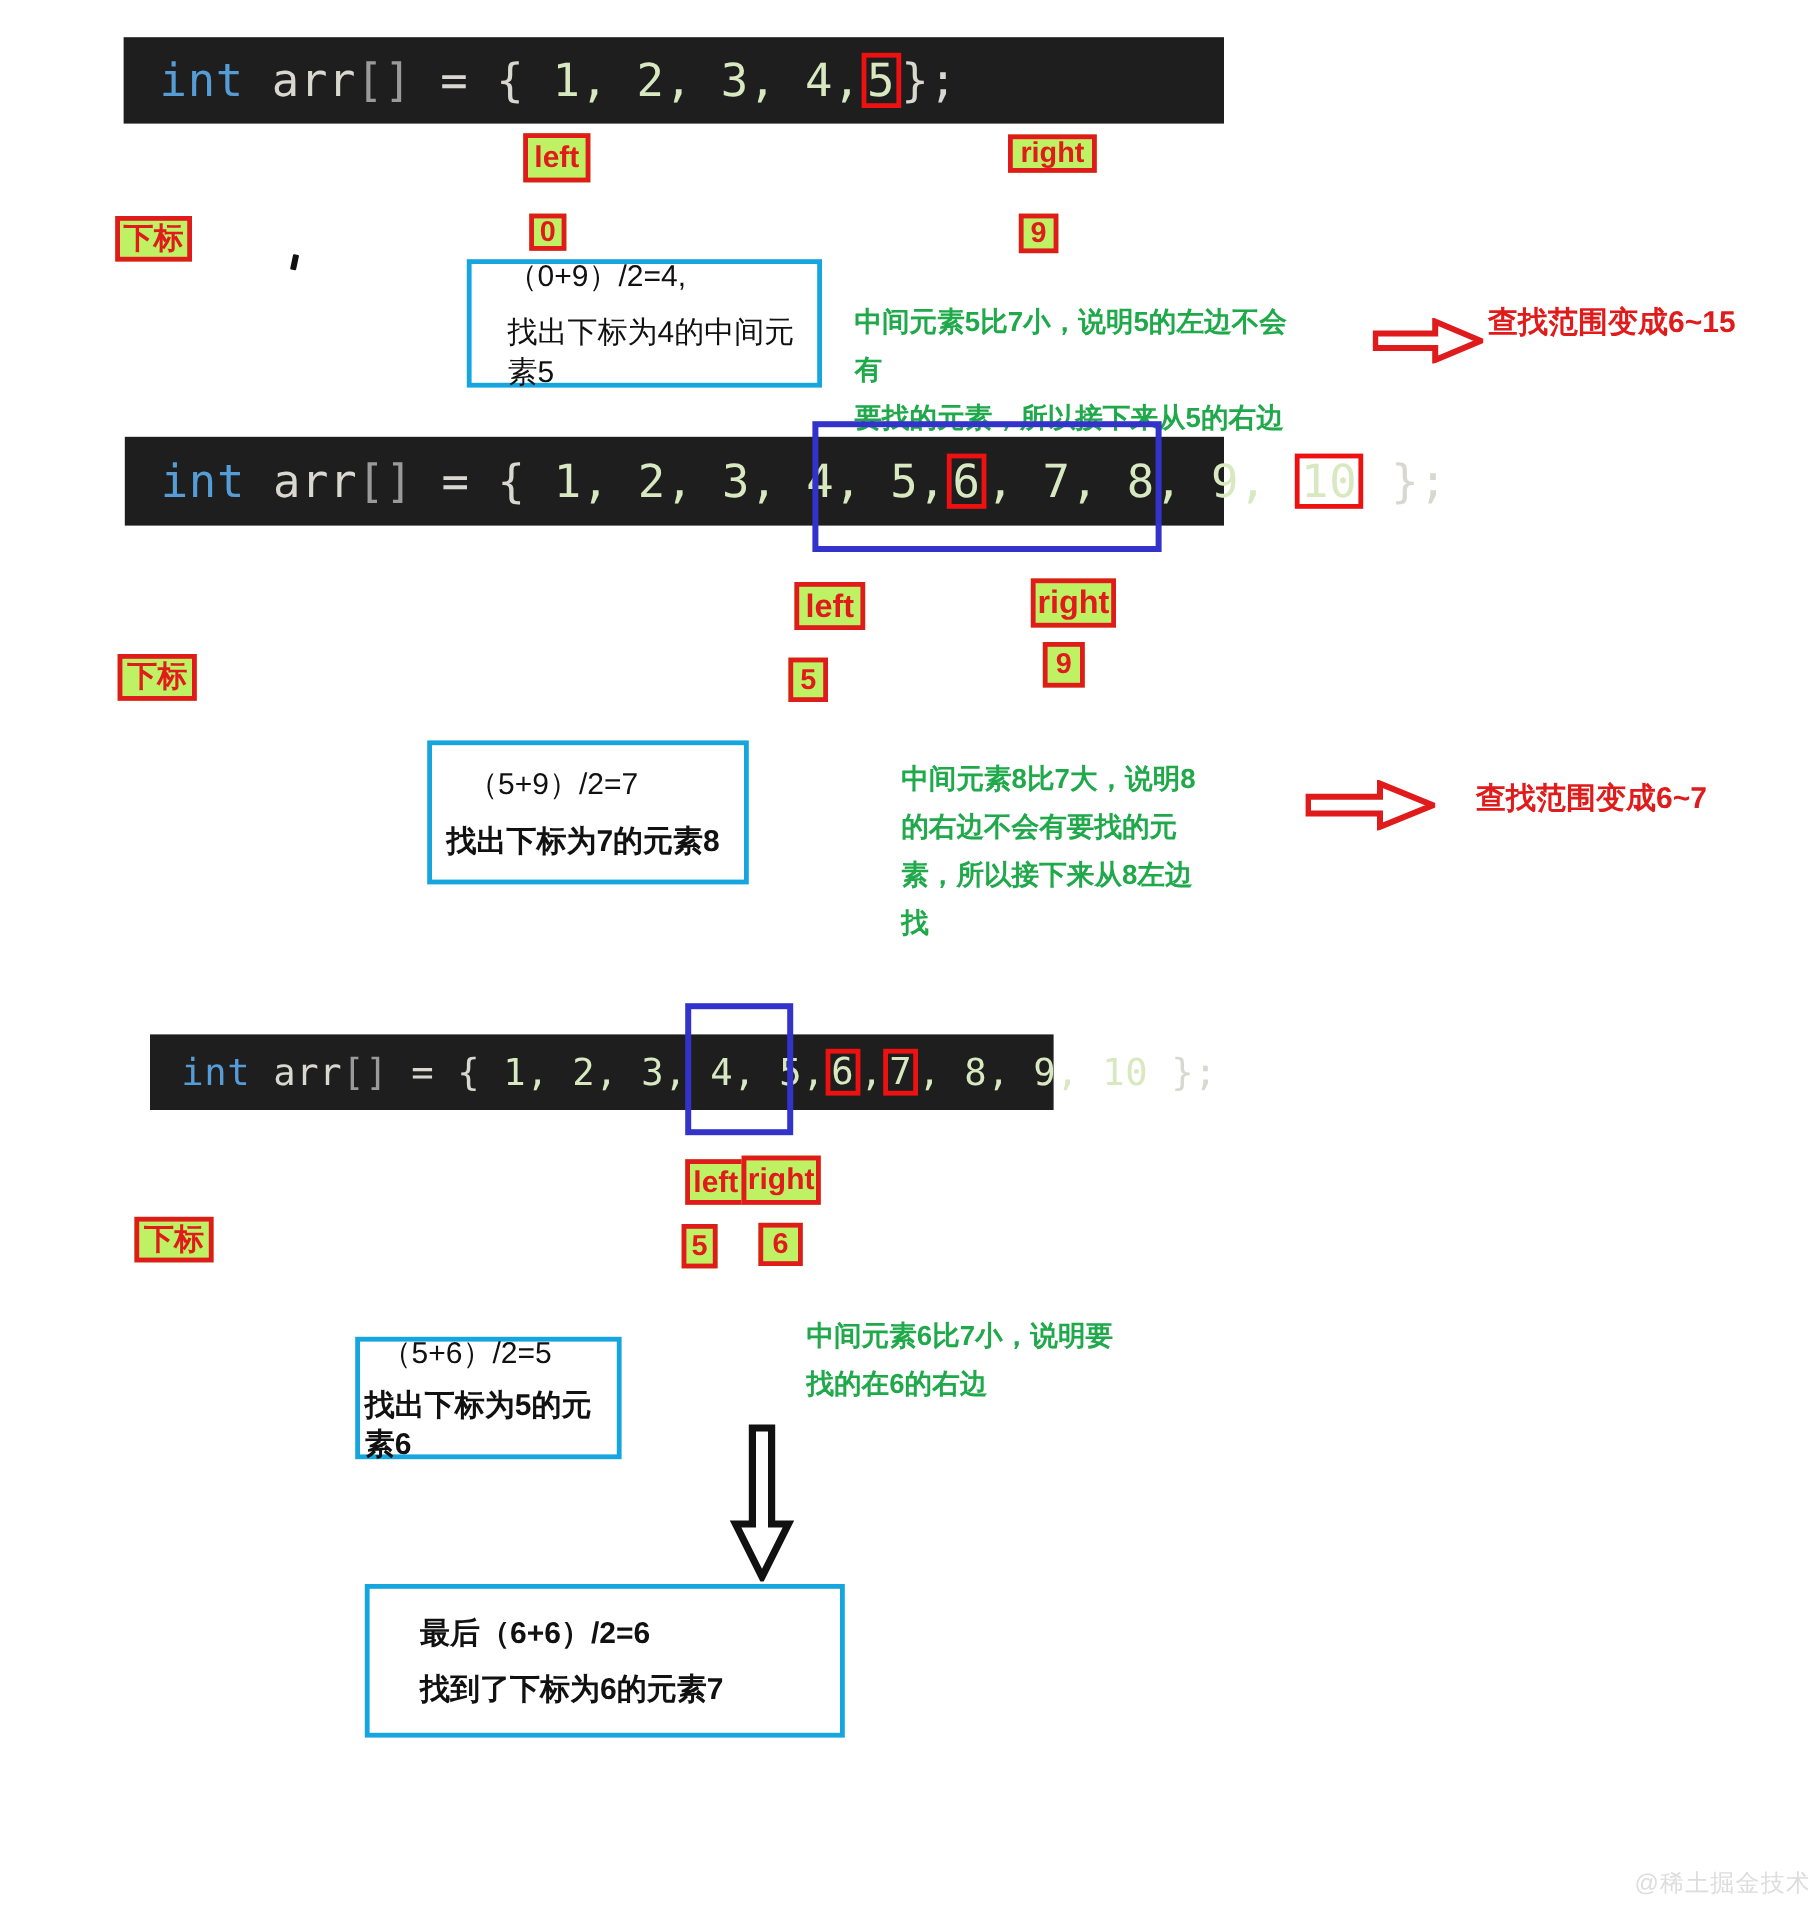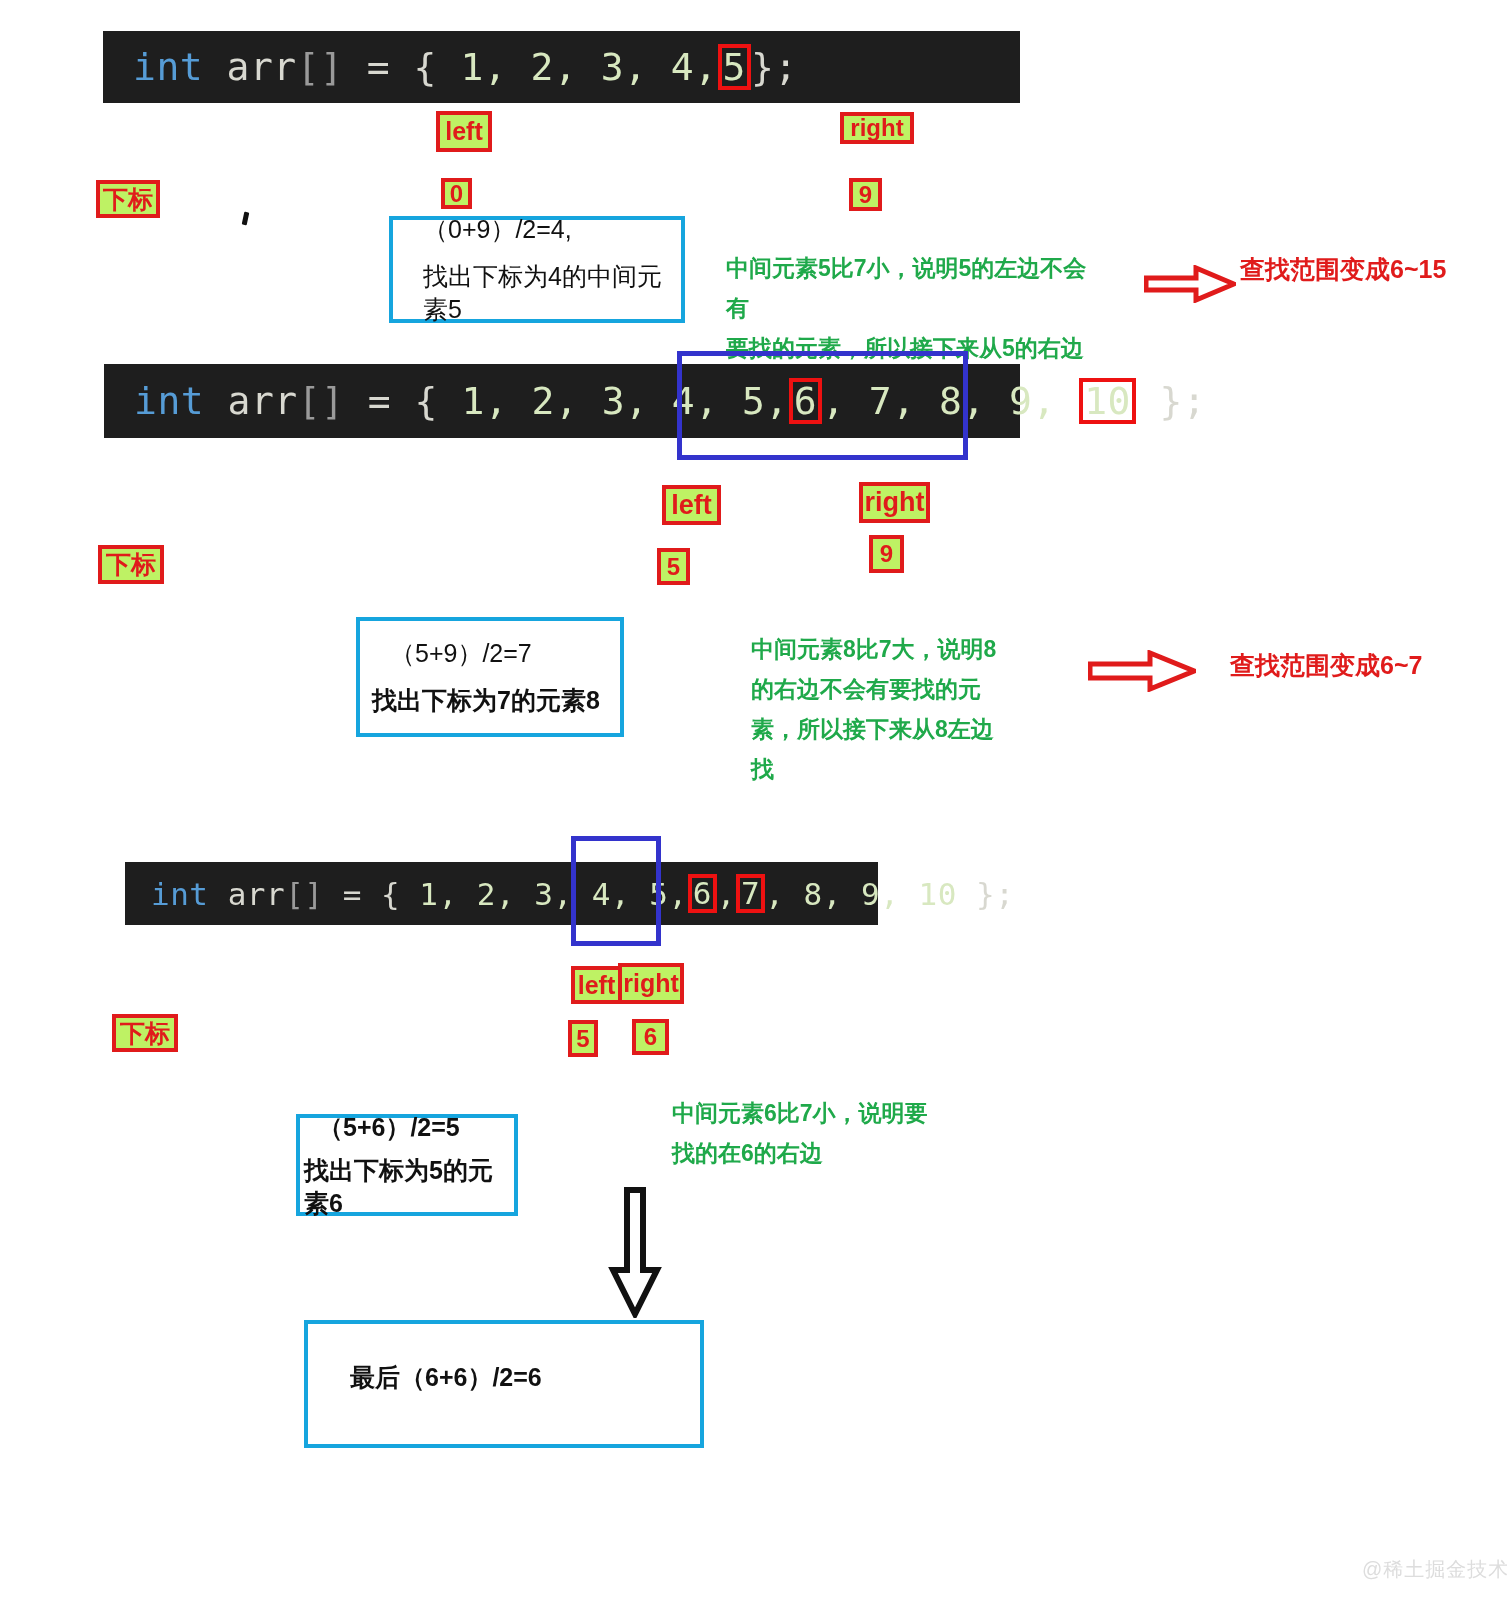--- a/index.html
+++ b/index.html
@@ -134,21 +134,21 @@
 
   <div class="abs red-box" style="left:401px; top:178px; width:31px; height:31px; font-size:24px;">0</div>
 
   <div class="abs red-box" style="left:809px; top:178px; width:33px; height:33px; font-size:24px;">9</div>
 
   <div class="abs cyan-box" style="left:349px; top:216px; width:296px; height:107px;">
     <span class="l1">（0+9）/2=4,</span>
     <span class="l2" style="font-weight:normal;">找出下标为4的中间元素5</span>
   </div>
 
-  <div class="abs green-note" style="left:686px; top:248px; width:380px;">
+  <div class="abs green-note" style="left:672px; top:248px; width:380px;">
     <div>中间元素5比7小，说明5的左边不会有</div>
     <div>要找的元素，所以接下来从5的右边找</div>
   </div>
 
   <svg class="abs" style="left:1104px; top:265px;" width="92" height="38" viewBox="0 0 92 38">
     <polygon points="2,13 52,13 52,3 90,19 52,35 52,25 2,25" fill="#ffffff" stroke="#e01b1b" stroke-width="5" stroke-linejoin="miter"></polygon>
   </svg>
 
   <div class="abs red-note" style="left:1200px; top:254px;">查找范围变成6~15</div>
 
@@ -196,32 +196,33 @@
 
   <div class="abs red-box" style="left:578px; top:963px; width:66px; height:41px; font-size:25px;">right</div>
 
   <div class="abs red-box" style="left:72px; top:1014px; width:66px; height:38px; font-size:25px;">下标</div>
 
   <div class="abs red-box" style="left:528px; top:1020px; width:30px; height:37px; font-size:24px;">5</div>
 
   <div class="abs red-box" style="left:592px; top:1019px; width:37px; height:36px; font-size:24px;">6</div>
 
   <div class="abs cyan-box bold-both" style="left:256px; top:1114px; width:222px; height:102px; padding-left:18px;">
-    <span class="l1" style="font-weight:bold; margin-bottom:10px;">（5+6）/2=5</span>
+    <span class="l1" style="font-weight:normal; margin-bottom:10px;">（5+6）/2=5</span>
     <span class="l2" style="margin-left:-14px;">找出下标为5的元素6</span>
   </div>
 
   <div class="abs green-note" style="left:632px; top:1093px; width:260px;">
     <div>中间元素6比7小，说明要</div>
     <div>找的在6的右边</div>
   </div>
 
   <svg class="abs" style="left:565px; top:1186px;" width="60" height="132" viewBox="0 0 60 132">
     <polygon points="22,4 38,4 38,84 52,84 30,128 8,84 22,84" fill="#ffffff" stroke="#111111" stroke-width="6" stroke-linejoin="miter"></polygon>
   </svg>
 
   <div class="abs cyan-box bold-both" style="left:264px; top:1320px; width:400px; height:128px; padding-left:42px;">
     <span class="l1">最后（6+6）/2=6</span>
+    <span class="l2">找到了下标为6的元素7</span>
   </div>
 
   <div class="abs watermark" style="left:1322px; top:1556px;">@稀土掘金技术社区</div>
 
 </div>
 
 </body></html>

